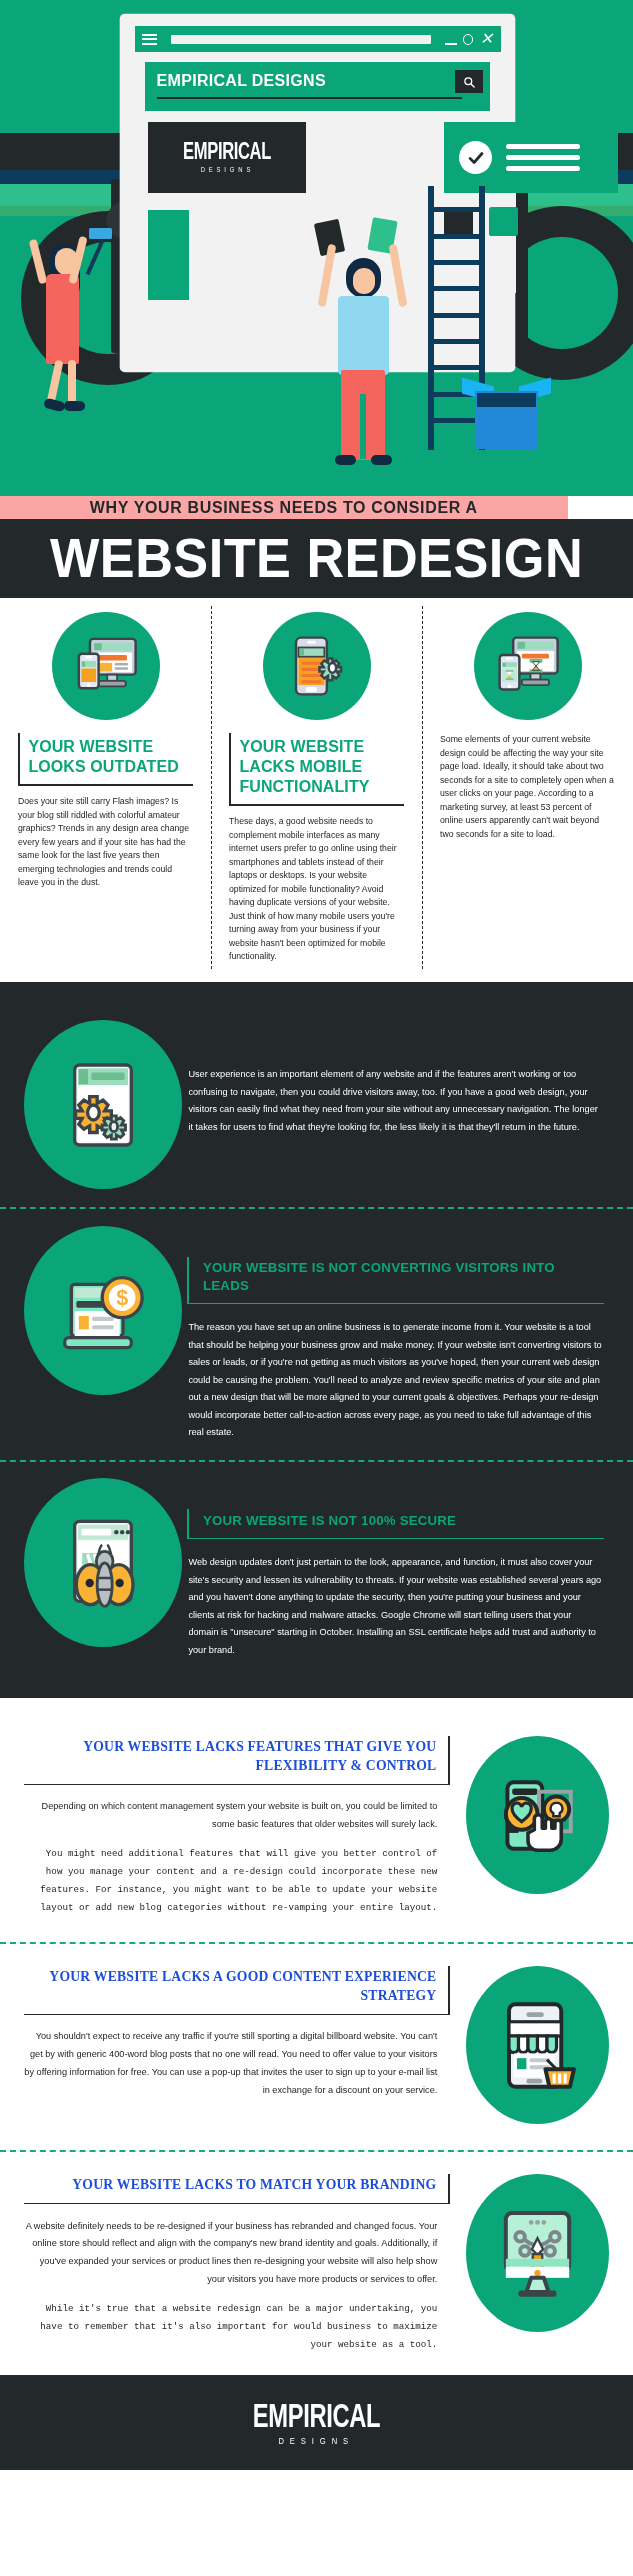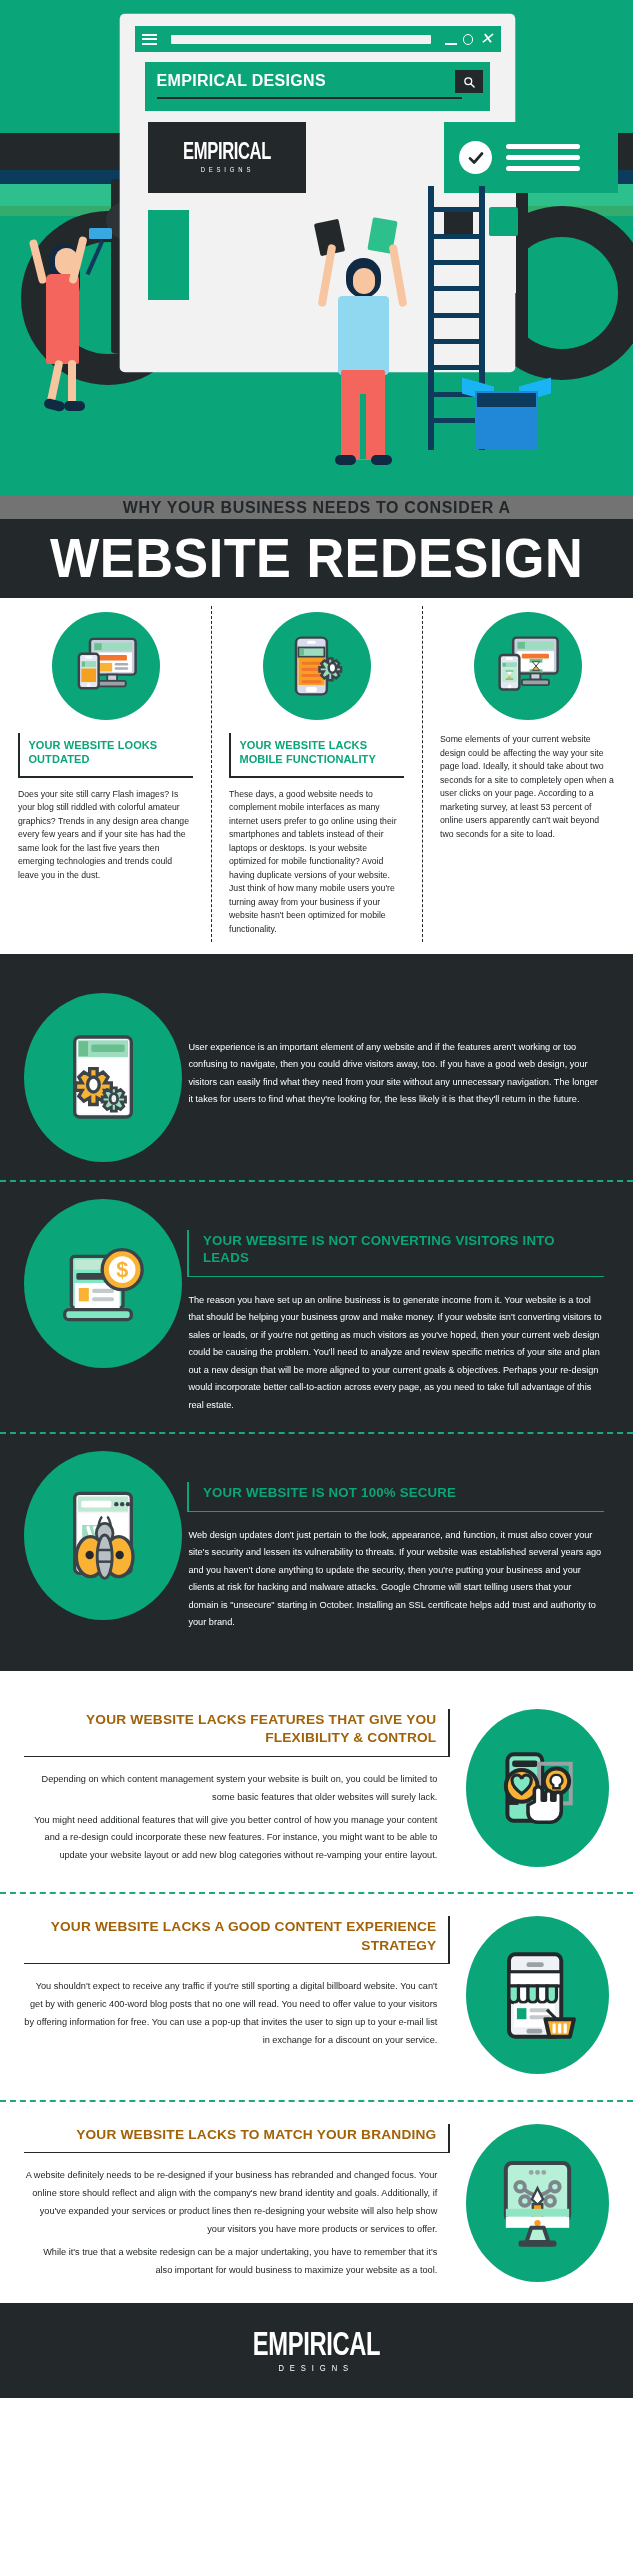--- a/index.html
+++ b/index.html
@@ -94,62 +94,62 @@
   .ladder .rail{position:absolute;top:0;width:6.3px;height:264px;background:#0d3b5c;}
   .ladder .rail.a{left:0;} .ladder .rail.b{right:0;}
   .ladder .rung{position:absolute;left:0;width:57px;height:5.3px;background:#0d3b5c;}
 
   .box{position:absolute;left:475px;top:391px;width:63px;height:58px;background:#2088d6;}
   .box-flapL{position:absolute;left:462px;top:382px;width:32px;height:16px;background:#1ab4f5;transform:skewY(16deg);}
   .box-flapR{position:absolute;left:519px;top:382px;width:32px;height:16px;background:#1ab4f5;transform:skewY(-16deg);}
   .box-in{position:absolute;left:477px;top:393px;width:59px;height:13.7px;background:#0d3b5c;}
 
   
-  .title-green{width:633px;height:23px;background:#737373;display:flex;align-items:center;justify-content:center;}
+  .title-green{width:568px;height:23px;background:#fca5a5;display:flex;align-items:center;justify-content:center;}
   .title-green h2{font-size:17.4px;font-weight:bold;color:#23282b;letter-spacing:0.7px;
                   font-family:"Liberation Sans Narrow","Liberation Sans",sans-serif;transform:scaleX(.92);}
   .title-dark{width:633px;height:79px;background:#23282b;display:flex;align-items:center;justify-content:center;}
   .title-dark h1{font-size:55px;font-weight:bold;color:#ffffff;letter-spacing:0.5px;line-height:1;
                  font-family:"Liberation Sans Narrow","Liberation Sans",sans-serif;transform:scaleX(.95);}
 
   
   .cols{position:relative;width:633px;padding:13.7px 0 18px;display:flex;background:#fff;}
   .col{width:211px;padding:0 18px;position:relative;}
   .col + .col::before{content:"";position:absolute;left:0;top:-5.3px;bottom:-5.3px;width:0;
     border-left:1.6px dashed #23282b;}
   .circ-icon{width:108px;height:108px;border-radius:50%;background:#0aa578;margin:0 auto 13.7px;
              display:flex;align-items:center;justify-content:center;}
   .circ-icon svg{width:74px;height:74px;}
   .col-head{border-left:2.1px solid #23282b;border-bottom:2.1px solid #23282b;padding:3.2px 0 7.4px 8.4px;min-height:45px;display:flex;align-items:center;}
-  .col-head h3{color:#0aa578;font-size:11px;font-weight:bold;line-height:1.25;letter-spacing:0.1px;}
+  .col-head h3{color:#0aa578;font-size:16px;font-weight:bold;line-height:1.25;letter-spacing:0.1px;}
   .col-body{margin-top:9.5px;font-size:8.7px;line-height:1.55;color:#1b1f22;font-family:"Liberation Sans",sans-serif;}
 
   
   .dark-wrap{background:#23282b;width:633px;padding:26px 0 21px;}
   .drow{display:flex;align-items:flex-start;padding:12.7px 24px 18px;position:relative;}
   .dsep{height:0;border-top:2.1px dashed #1aa87c;margin:0 0 4.2px;}
   .dcirc{flex:0 0 158px;height:169px;border-radius:50%;background:#0aa578;display:flex;align-items:center;justify-content:center;margin-right:5.3px;}
   .dcirc svg{width:100px;height:100px;}
   .dcontent{flex:1;padding-top:31px;padding-right:5.3px;}
   .dhead{border-left:2.1px solid #0aa578;border-bottom:1.6px solid #0aa578;padding:2.1px 0 9.5px 13.7px;}
   .dhead h3{color:#0aa578;font-size:13.7px;font-weight:bold;line-height:1.25;letter-spacing:0.2px;
             font-family:"Liberation Sans Narrow","Liberation Sans",sans-serif;transform:scaleX(.97);transform-origin:left;}
   .dbody{margin-top:15px;color:#fff;font-size:9.2px;line-height:1.9;padding-left:1.1px;
          font-family:"Liberation Sans Narrow","Liberation Sans",sans-serif;}
 
   
   .light-wrap{background:#fff;width:633px;padding:16px 0 5.3px;}
   .lrow{display:flex;align-items:flex-start;padding:22px 24px 16px;}
   .lcontent{flex:1;padding-right:16px;}
   .lhead{border-right:2.1px solid #23282b;border-bottom:1.6px solid #23282b;padding:2.1px 11.6px 8.4px 0;text-align:right;}
-  .lhead h3{color:#a16207;font-size:13.7px;font-weight:bold;line-height:1.35;letter-spacing:0.2px;
-            font-family:Liberation Sans, sans-serif;}
+  .lhead h3{color:#1d4ed8;font-size:13.7px;font-weight:bold;line-height:1.35;letter-spacing:0.2px;
+            font-family:Liberation Serif, serif;}
   .lbody{margin-top:13.7px;text-align:right;color:#1b1f22;font-size:9.2px;line-height:1.95;padding-right:12.7px;
          font-family:"Liberation Sans Narrow","Liberation Sans",sans-serif;}
-  .lbody p + p{margin-top:5px;}
+  .lbody p + p{margin-top:11px;font-family:Liberation Mono, monospace;}
   .lcirc{flex:0 0 143px;height:158px;border-radius:50%;background:#0aa578;display:flex;align-items:center;justify-content:center;}
   .lcirc svg{width:95px;height:95px;}
   .lsep{height:0;border-top:2.1px dashed #1aa87c;margin:9.5px 0 0;}
 
   
   .footer{width:633px;height:95px;background:#23282b;display:flex;flex-direction:column;align-items:center;justify-content:center;}
   .footer .logo-word{font-size:33px;}
   .footer .logo-sub{font-size:9.5px;letter-spacing:7.4px;margin-top:3.2px;}
 </style>
 </head>

